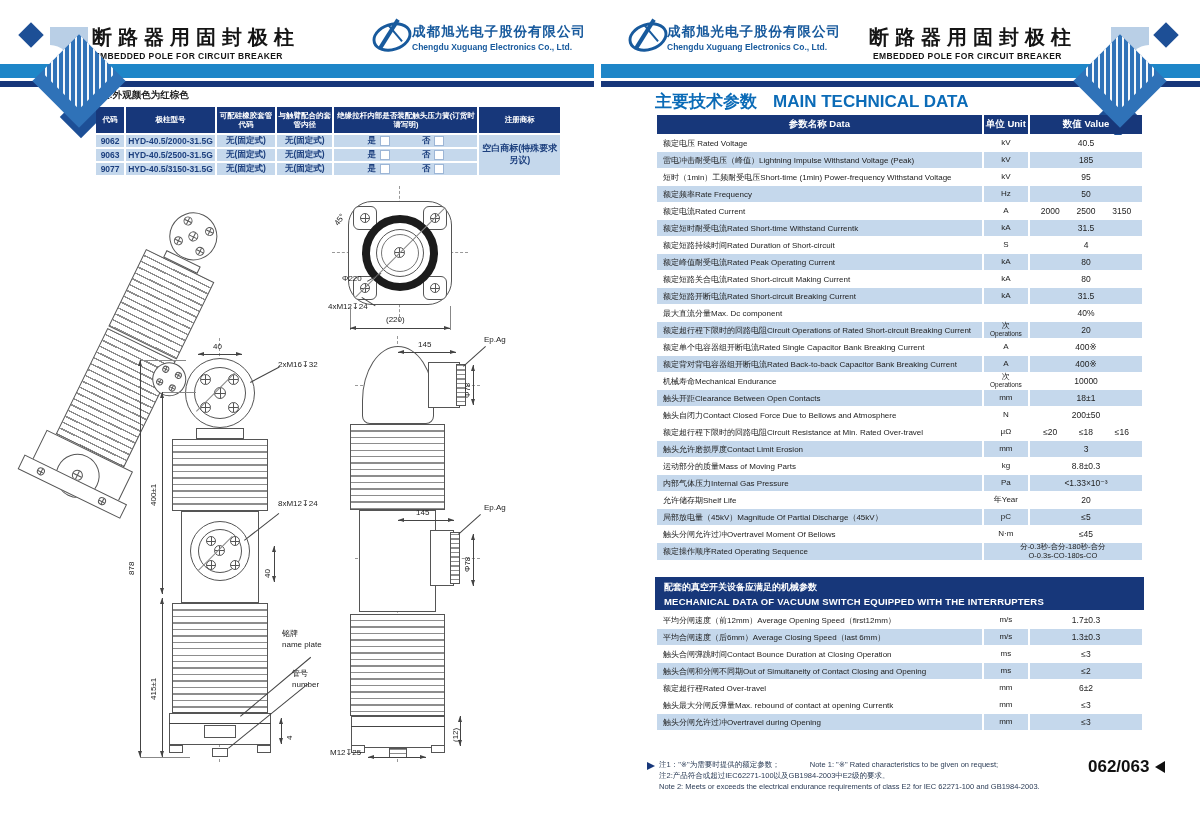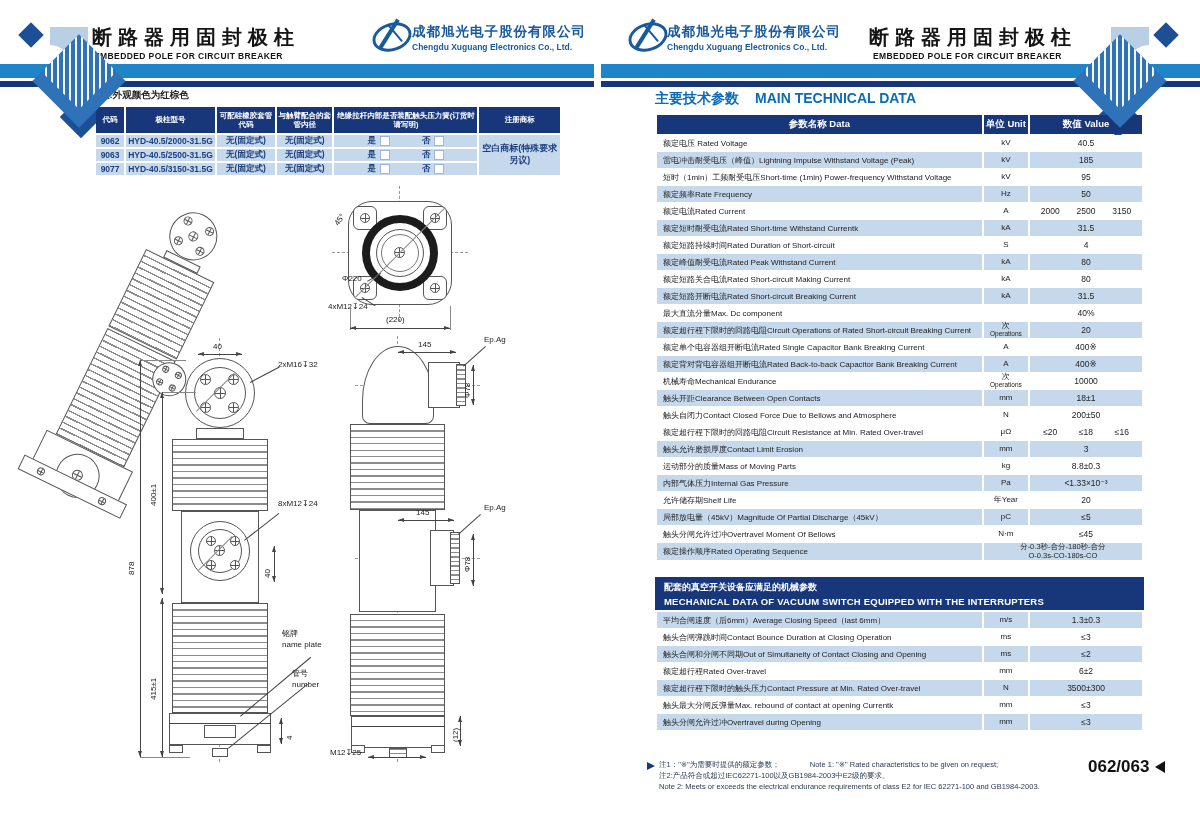--- a/index.html
+++ b/index.html
@@ -37,21 +37,21 @@
   
   .spec{position:absolute;left:94px;top:105px;width:468px;border-collapse:separate;border-spacing:2px;table-layout:fixed;}
   .spec th{background:#17377a;color:#fff;font-size:7.5px;font-weight:bold;padding:1px;height:24px;line-height:1.25;}
   .spec td{background:#c5d8ec;color:#1c3f7e;font-weight:bold;font-size:8.5px;text-align:center;height:11px;padding:0 1px;white-space:nowrap;overflow:hidden;}
   .spec td.tm{font-size:9px;white-space:normal;line-height:1.3;}
   .yn{display:flex;align-items:center;justify-content:space-evenly;}
   .yn span{display:flex;align-items:center;gap:4px;}
   .cb{width:8px;height:8px;background:#fff;border:1px solid #9db6d6;display:inline-block;}
 
   
-  .sect{position:absolute;left:54px;top:90px;font-size:14px;font-weight:bold;color:#0b6bb7;white-space:nowrap;}
+  .sect{position:absolute;left:54px;top:90px;font-size:17px;font-weight:bold;color:#0b6bb7;white-space:nowrap;}
   .sect .en{margin-left:16px;}
   .main{position:absolute;left:54px;width:489px;border-collapse:separate;border-spacing:2px 1px;table-layout:fixed;}
   #mainT{top:114px;} #mechT{top:611px;}
   .main th{background:#17377a;color:#fff;font-size:9.5px;font-weight:bold;height:19px;padding:0;}
   .main td{background:#fff;font-size:8px;height:16px;padding:0;color:#222;}
   .main tr.alt td{background:#c5d8ec;}
   td.c-name{padding-left:6px;white-space:nowrap;overflow:hidden;}
   td.c-unit{text-align:center;line-height:1.05;font-size:8px;}
   td.c-unit .u2{font-size:6.5px;}
   td.c-val{text-align:center;font-size:8.5px;}
@@ -429,21 +429,21 @@
           <td class="c-val">31.5</td>
         </tr>
         <tr>
           <td class="c-name">额定短路持续时间Rated Duration of Short-circuit</td>
           <td class="c-unit">
             <div>S</div>
           </td>
           <td class="c-val">4</td>
         </tr>
         <tr class="alt">
-          <td class="c-name">额定峰值耐受电流Rated Peak Withstand Current</td>
+          <td class="c-name">额定峰值耐受电流Rated Peak Operating Current</td>
           <td class="c-unit">
             <div>kA</div>
           </td>
           <td class="c-val">80</td>
         </tr>
         <tr>
           <td class="c-name">额定短路关合电流Rated Short-circuit Making Current</td>
           <td class="c-unit">
             <div>kA</div>
           </td>
@@ -571,20 +571,27 @@
     <div class="l2">MECHANICAL DATA OF VACUUM SWITCH EQUIPPED WITH THE INTERRUPTERS</div>
   </div>
 
   <table class="main" id="mechT">
     <colgroup>
         <col style="width:322px">
         <col style="width:44px">
         <col style="width:111px">
       </colgroup>
     <tbody id="mech-body">
+        <tr>
+          <td class="c-name">平均分闸速度（前12mm）Average Opening Speed（first12mm）</td>
+          <td class="c-unit">
+            <div>m/s</div>
+          </td>
+          <td class="c-val">1.7±0.3</td>
+        </tr>
         <tr class="alt">
           <td class="c-name">平均合闸速度（后6mm）Average Closing Speed（last 6mm）</td>
           <td class="c-unit">
             <div>m/s</div>
           </td>
           <td class="c-val">1.3±0.3</td>
         </tr>
         <tr>
           <td class="c-name">触头合闸弹跳时间Contact Bounce Duration at Closing Operation</td>
           <td class="c-unit">
@@ -598,27 +605,20 @@
             <div>ms</div>
           </td>
           <td class="c-val">≤2</td>
         </tr>
         <tr>
           <td class="c-name">额定超行程Rated Over-travel</td>
           <td class="c-unit">
             <div>mm</div>
           </td>
           <td class="c-val">6±2</td>
-        </tr>
-        <tr class="alt">
-          <td class="c-name">额定超行程下限时的触头压力Contact Pressure at Min. Rated Over-travel</td>
-          <td class="c-unit">
-            <div>N</div>
-          </td>
-          <td class="c-val">3500±300</td>
         </tr>
         <tr>
           <td class="c-name">触头最大分闸反弹量Max. rebound of contact at opening Currentk</td>
           <td class="c-unit">
             <div>mm</div>
           </td>
           <td class="c-val">≤3</td>
         </tr>
         <tr class="alt">
           <td class="c-name">触头分闸允许过冲Overtravel during Opening</td>

